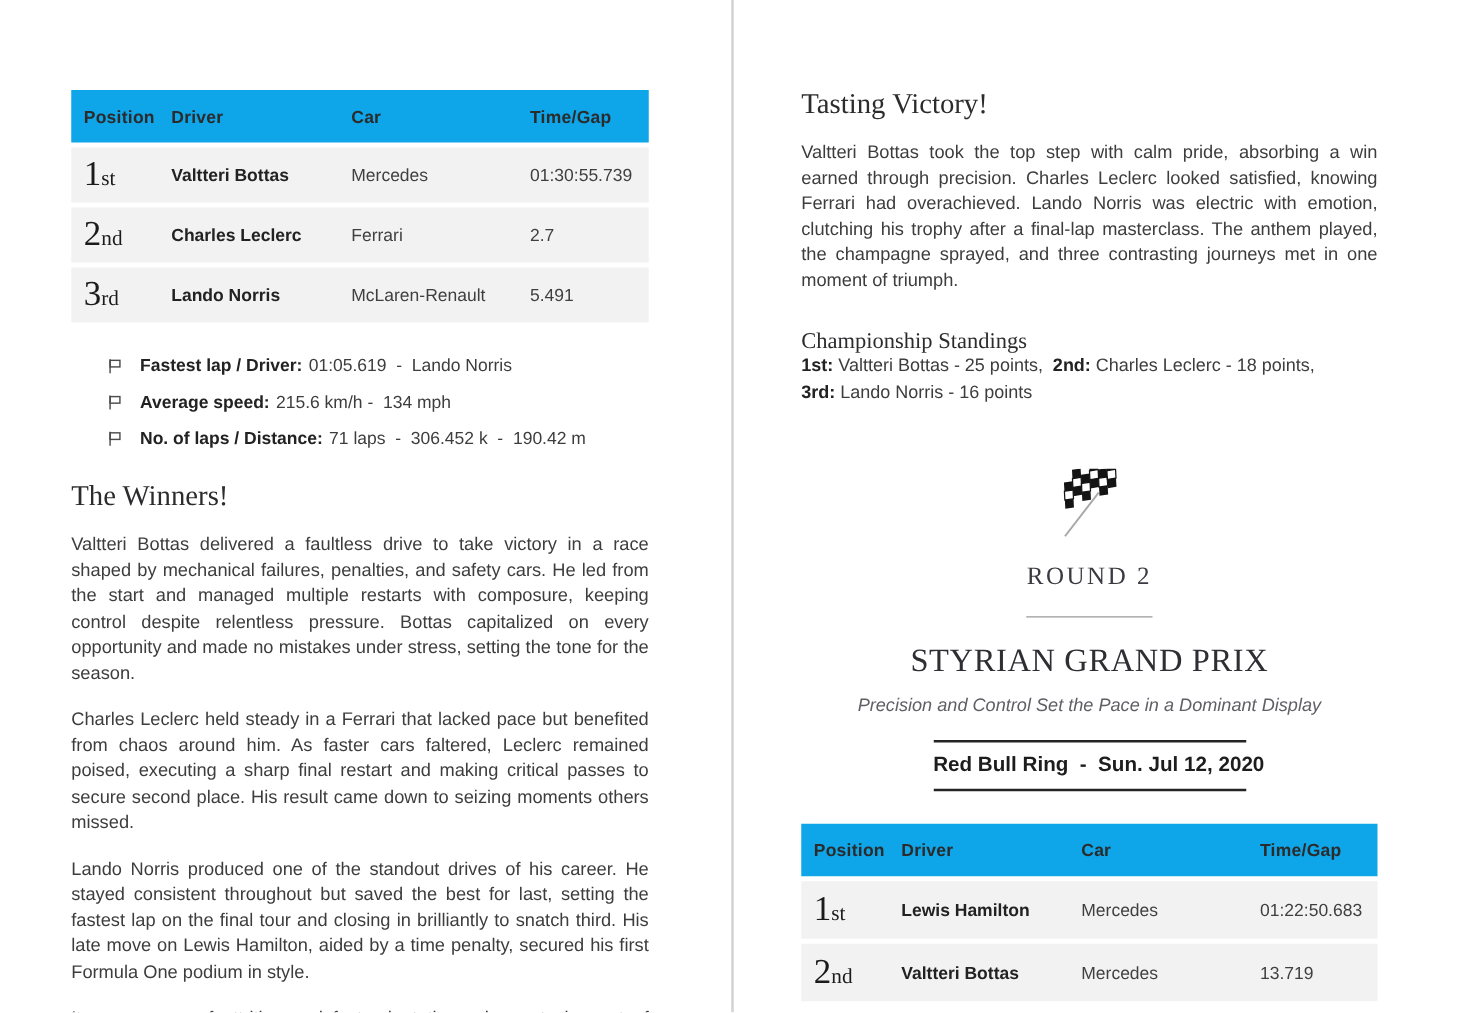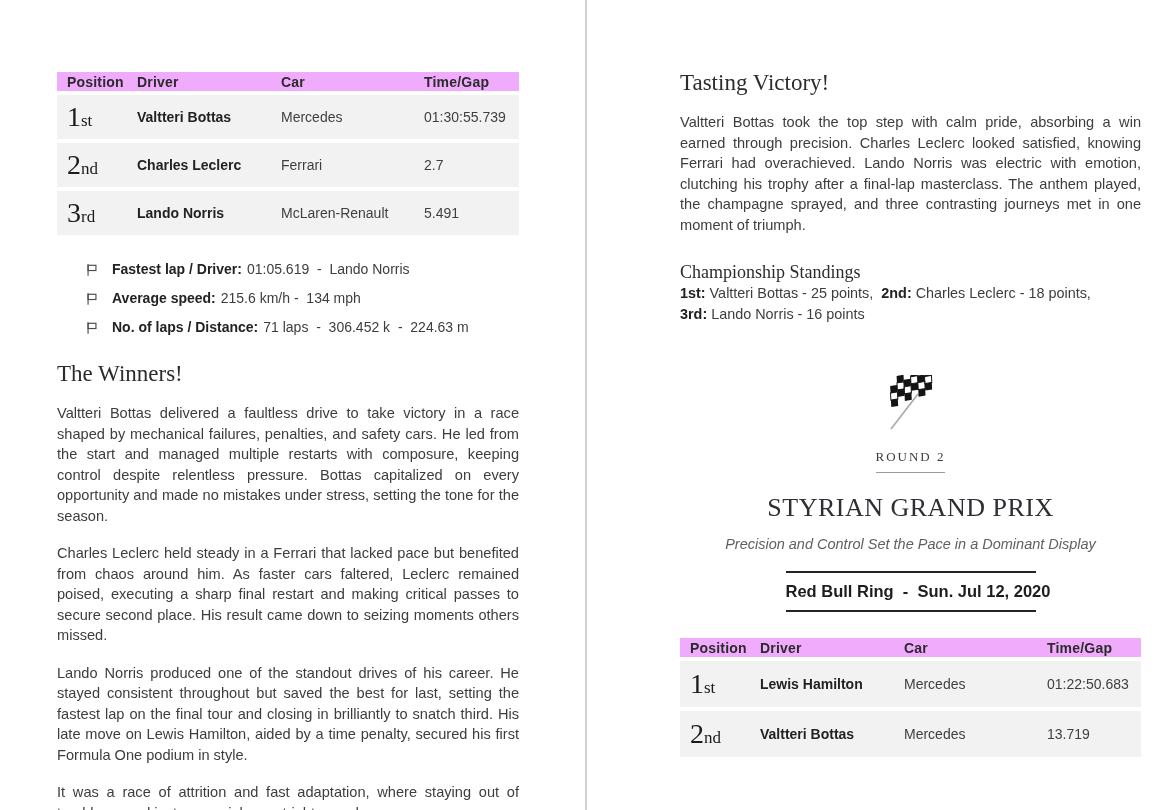--- a/index.html
+++ b/index.html
@@ -10,31 +10,31 @@
     font-family:"Liberation Sans","DejaVu Sans",sans-serif;
     color:#3d3d3d;
     overflow:hidden;
   }
   .divider{
     position:absolute;left:585px;top:0;bottom:0;width:2px;
     background:#d2d2d2;
   }
   .col{position:absolute;top:0;}
   .col-left{left:57px;width:462px;}
-  .col-right{left:680px;width:461px;}
+  .col-right{left:641px;width:461px;}
 
   
   .rtable{width:100%;}
   .rtable.first{margin-top:72px;}
   .thead,.trow{
     display:grid;
     grid-template-columns:80px 144px 143px 1fr;
     align-items:center;
   }
-  .thead{background:#f0abfc;height:19px;}
+  .thead{background:#0ea5e9;height:42px;}
   .trow{background:#f2f2f2;height:44px;margin-top:4px;}
   .trow.tall{height:46px;}
   .th{
     font-weight:700;font-size:14px;color:#2b2b2b;letter-spacing:.2px;
   }
   .th:first-child,.td:first-child{padding-left:10px;}
   .td{font-size:14px;color:#3f3f3f;}
   .td.driver{font-weight:700;color:#222;}
   .pos-num{
     font-family:"Liberation Serif","DejaVu Serif",serif;
@@ -69,22 +69,22 @@
   .standings{font-size:14.4px;line-height:21px;color:#3d3d3d;}
   .standings .b{font-weight:700;color:#222;}
   .standings span{white-space:pre-wrap;}
 
   
   .race-block{text-align:center;}
   .flag-art{margin-top:50px;}
   .round{
     display:inline-block;
     font-family:"Liberation Serif","DejaVu Serif",serif;
-    font-size:13px;letter-spacing:2px;color:#3a3a42;
-    padding-bottom:7px;border-bottom:1px solid #9a9a9a;
+    font-size:20px;letter-spacing:2px;color:#3a3a42;
+    padding-bottom:20px;border-bottom:1px solid #9a9a9a;
     margin-top:14px;
   }
   .race-title{
     font-family:Liberation Serif, serif;
     font-size:26px;letter-spacing:.5px;color:#2e2e33;
     margin-top:20px;
   }
   .race-sub{
     font-style:italic;font-size:14.5px;color:#5f5f66;margin-top:13px;
   }
@@ -154,21 +154,21 @@
         <span class="stat-value">215.6 km/h -  134 mph</span>
       </div>
       <div class="stat">
         <span class="flag">
           <svg width="14" height="14" viewBox="0 0 16 16">
               <path d="M3.5 1.5 v13" stroke="#4a4a4a" stroke-width="1.3" fill="none"></path>
               <rect x="3.5" y="2.6" width="9" height="6" fill="none" stroke="#4a4a4a" stroke-width="1.3"></rect>
             </svg>
         </span>
         <span class="stat-label">No. of laps / Distance:</span>
-        <span class="stat-value">71 laps  -  306.452 k  -  224.63 m</span>
+        <span class="stat-value">71 laps  -  306.452 k  -  190.42 m</span>
       </div>
     </div>
 
     <h2 class="serif-h h-winners">The Winners!</h2>
     <p class="body-p">Valtteri Bottas delivered a faultless drive to take victory in a race shaped by mechanical failures, penalties, and safety cars. He led from the start and managed multiple restarts with composure, keeping control despite relentless pressure. Bottas capitalized on every opportunity and made no mistakes under stress, setting the tone for the season.</p>
     <p class="body-p">Charles Leclerc held steady in a Ferrari that lacked pace but benefited from chaos around him. As faster cars faltered, Leclerc remained poised, executing a sharp final restart and making critical passes to secure second place. His result came down to seizing moments others missed.</p>
     <p class="body-p">Lando Norris produced one of the standout drives of his career. He stayed consistent throughout but saved the best for last, setting the fastest lap on the final tour and closing in brilliantly to snatch third. His late move on Lewis Hamilton, aided by a time penalty, secured his first Formula One podium in style.</p>
     <p class="body-p">It was a race of attrition and fast adaptation, where staying out of trouble proved just as crucial as outright speed.</p>
   </div>
 

